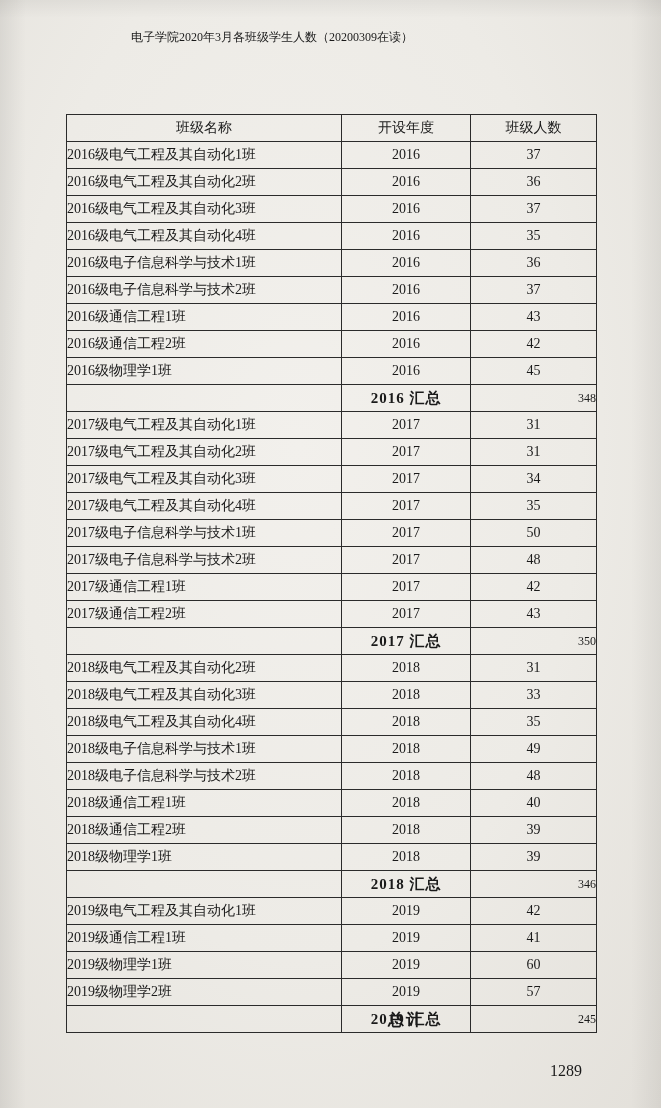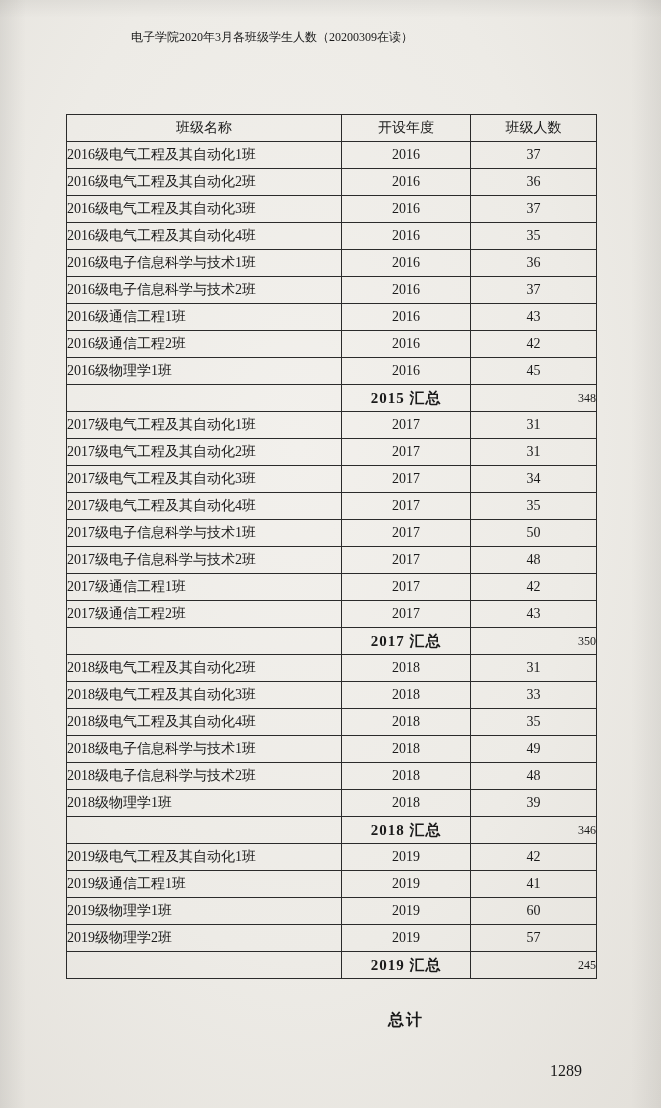--- a/index.html
+++ b/index.html
@@ -167,21 +167,21 @@
           <td class="year">2016</td>
           <td class="count">42</td>
         </tr>
         <tr>
           <td class="name">2016级物理学1班</td>
           <td class="year">2016</td>
           <td class="count">45</td>
         </tr>
         <tr class="subtotal">
           <td class="name"></td>
-          <td class="year">2015  汇总</td>
+          <td class="year">2016  汇总</td>
           <td class="count">348</td>
         </tr>
         <tr>
           <td class="name">2017级电气工程及其自动化1班</td>
           <td class="year">2017</td>
           <td class="count">31</td>
         </tr>
         <tr>
           <td class="name">2017级电气工程及其自动化2班</td>
           <td class="year">2017</td>
@@ -241,20 +241,30 @@
           <td class="name">2018级电子信息科学与技术1班</td>
           <td class="year">2018</td>
           <td class="count">49</td>
         </tr>
         <tr>
           <td class="name">2018级电子信息科学与技术2班</td>
           <td class="year">2018</td>
           <td class="count">48</td>
         </tr>
         <tr>
+          <td class="name">2018级通信工程1班</td>
+          <td class="year">2018</td>
+          <td class="count">40</td>
+        </tr>
+        <tr>
+          <td class="name">2018级通信工程2班</td>
+          <td class="year">2018</td>
+          <td class="count">39</td>
+        </tr>
+        <tr>
           <td class="name">2018级物理学1班</td>
           <td class="year">2018</td>
           <td class="count">39</td>
         </tr>
         <tr class="subtotal">
           <td class="name"></td>
           <td class="year">2018  汇总</td>
           <td class="count">346</td>
         </tr>
         <tr>

